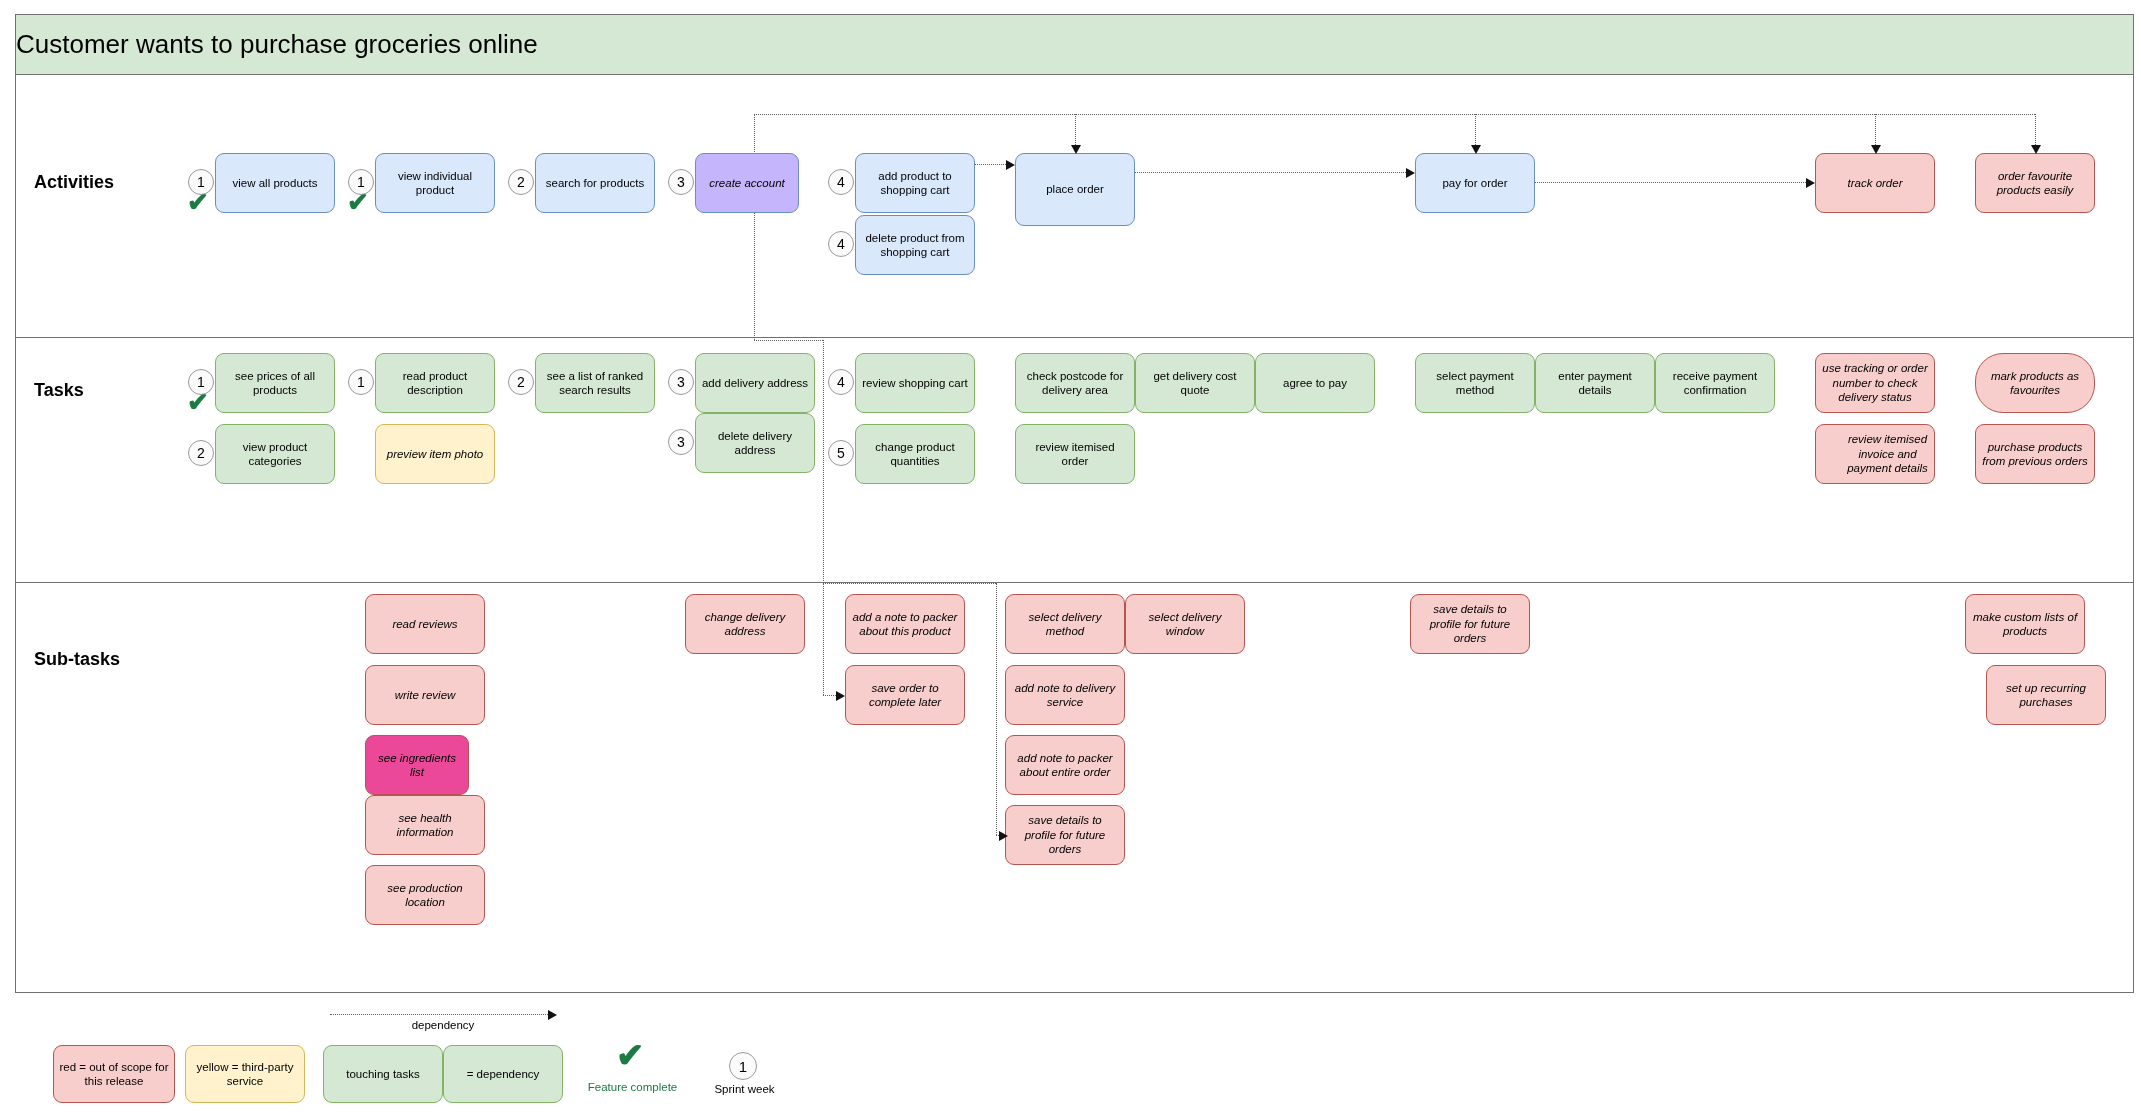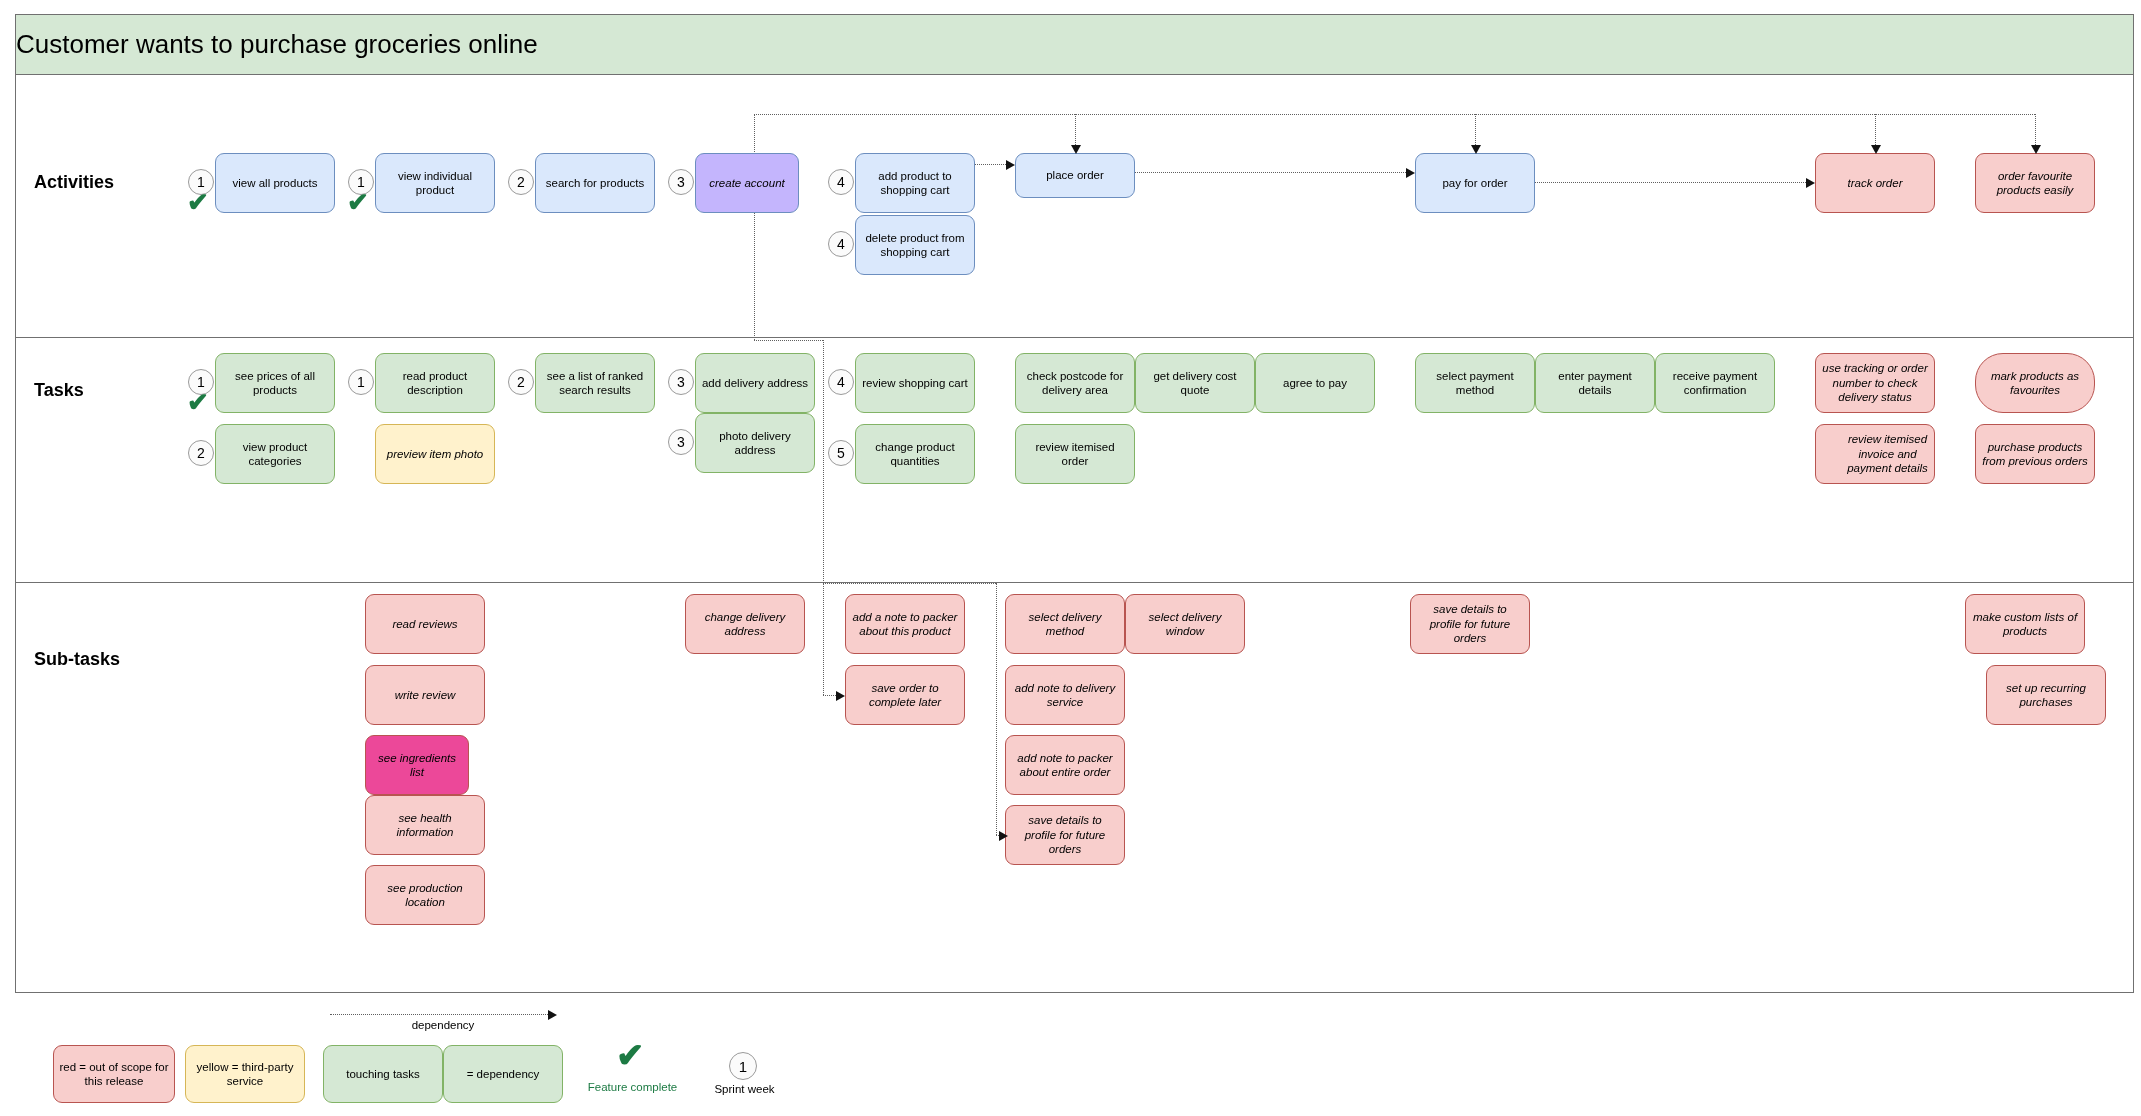--- a/index.html
+++ b/index.html
@@ -64,37 +64,37 @@
     <div class="badge" style="left: 348px; top: 169px;">1</div>
     <span class="check" style="left: 347px; top: 189px;">✔</span>
     <div class="card" style="left: 535px; top: 153px; width: 120px; height: 60px; background: rgb(218, 232, 252); border-color: rgb(108, 142, 191);">search for products</div>
     <div class="badge" style="left: 508px; top: 169px;">2</div>
     <div class="card" style="left: 695px; top: 153px; width: 104px; height: 60px; background: #c4b5fd; border-color: rgb(108, 142, 191); font-style: italic;">create account</div>
     <div class="badge" style="left: 668px; top: 169px;">3</div>
     <div class="card" style="left: 855px; top: 153px; width: 120px; height: 60px; background: rgb(218, 232, 252); border-color: rgb(108, 142, 191);">add product to shopping cart</div>
     <div class="badge" style="left: 828px; top: 169px;">4</div>
     <div class="card" style="left: 855px; top: 215px; width: 120px; height: 60px; background: rgb(218, 232, 252); border-color: rgb(108, 142, 191);">delete product from shopping cart</div>
     <div class="badge" style="left: 828px; top: 231px;">4</div>
-    <div class="card" style="left: 1015px; top: 153px; width: 120px; height: 45px; background: rgb(218, 232, 252); border-color: rgb(108, 142, 191);">place order</div>
+    <div class="card" style="left: 1015px; top: 153px; width: 120px; height: 73px; background: rgb(218, 232, 252); border-color: rgb(108, 142, 191);">place order</div>
     <div class="card" style="left: 1415px; top: 153px; width: 120px; height: 60px; background: rgb(218, 232, 252); border-color: rgb(108, 142, 191);">pay for order</div>
     <div class="card italic" style="left: 1815px; top: 153px; width: 120px; height: 60px; background: rgb(248, 206, 204); border-color: rgb(184, 84, 80);">track order</div>
     <div class="card italic" style="left: 1975px; top: 153px; width: 120px; height: 60px; background: rgb(248, 206, 204); border-color: rgb(184, 84, 80);">order favourite products easily</div>
     <div class="card" style="left: 215px; top: 353px; width: 120px; height: 60px; background: rgb(213, 232, 212); border-color: rgb(130, 179, 102);">see prices of all products</div>
     <div class="badge" style="left: 188px; top: 369px;">1</div>
     <span class="check" style="left: 187px; top: 389px;">✔</span>
     <div class="card" style="left: 215px; top: 424px; width: 120px; height: 60px; background: rgb(213, 232, 212); border-color: rgb(130, 179, 102);">view product categories</div>
     <div class="badge" style="left: 188px; top: 440px;">2</div>
     <div class="card" style="left: 375px; top: 353px; width: 120px; height: 60px; background: rgb(213, 232, 212); border-color: rgb(130, 179, 102);">read product description</div>
     <div class="badge" style="left: 348px; top: 369px;">1</div>
     <div class="card italic" style="left: 375px; top: 424px; width: 120px; height: 60px; background: rgb(255, 242, 204); border-color: rgb(214, 182, 86);">preview item photo</div>
     <div class="card" style="left: 535px; top: 353px; width: 120px; height: 60px; background: rgb(213, 232, 212); border-color: rgb(130, 179, 102);">see a list of ranked search results</div>
     <div class="badge" style="left: 508px; top: 369px;">2</div>
     <div class="card" style="left: 695px; top: 353px; width: 120px; height: 60px; background: rgb(213, 232, 212); border-color: rgb(130, 179, 102);">add delivery address</div>
     <div class="badge" style="left: 668px; top: 369px;">3</div>
-    <div class="card" style="left: 695px; top: 413px; width: 120px; height: 60px; background: rgb(213, 232, 212); border-color: rgb(130, 179, 102);">photo delivery address</div>
+    <div class="card" style="left: 695px; top: 413px; width: 120px; height: 60px; background: rgb(213, 232, 212); border-color: rgb(130, 179, 102);">delete delivery address</div>
     <div class="badge" style="left: 668px; top: 429px;">3</div>
     <div class="card" style="left: 855px; top: 353px; width: 120px; height: 60px; background: rgb(213, 232, 212); border-color: rgb(130, 179, 102);">review shopping cart</div>
     <div class="badge" style="left: 828px; top: 369px;">4</div>
     <div class="card" style="left: 855px; top: 424px; width: 120px; height: 60px; background: rgb(213, 232, 212); border-color: rgb(130, 179, 102);">change product quantities</div>
     <div class="badge" style="left: 828px; top: 440px;">5</div>
     <div class="card" style="left: 1015px; top: 353px; width: 120px; height: 60px; background: rgb(213, 232, 212); border-color: rgb(130, 179, 102);">check postcode for delivery area</div>
     <div class="card" style="left: 1135px; top: 353px; width: 120px; height: 60px; background: rgb(213, 232, 212); border-color: rgb(130, 179, 102);">get delivery cost quote</div>
     <div class="card" style="left: 1255px; top: 353px; width: 120px; height: 60px; background: rgb(213, 232, 212); border-color: rgb(130, 179, 102);">agree to pay</div>
     <div class="card" style="left: 1015px; top: 424px; width: 120px; height: 60px; background: rgb(213, 232, 212); border-color: rgb(130, 179, 102);">review itemised order</div>
     <div class="card" style="left: 1415px; top: 353px; width: 120px; height: 60px; background: rgb(213, 232, 212); border-color: rgb(130, 179, 102);">select payment method</div>

